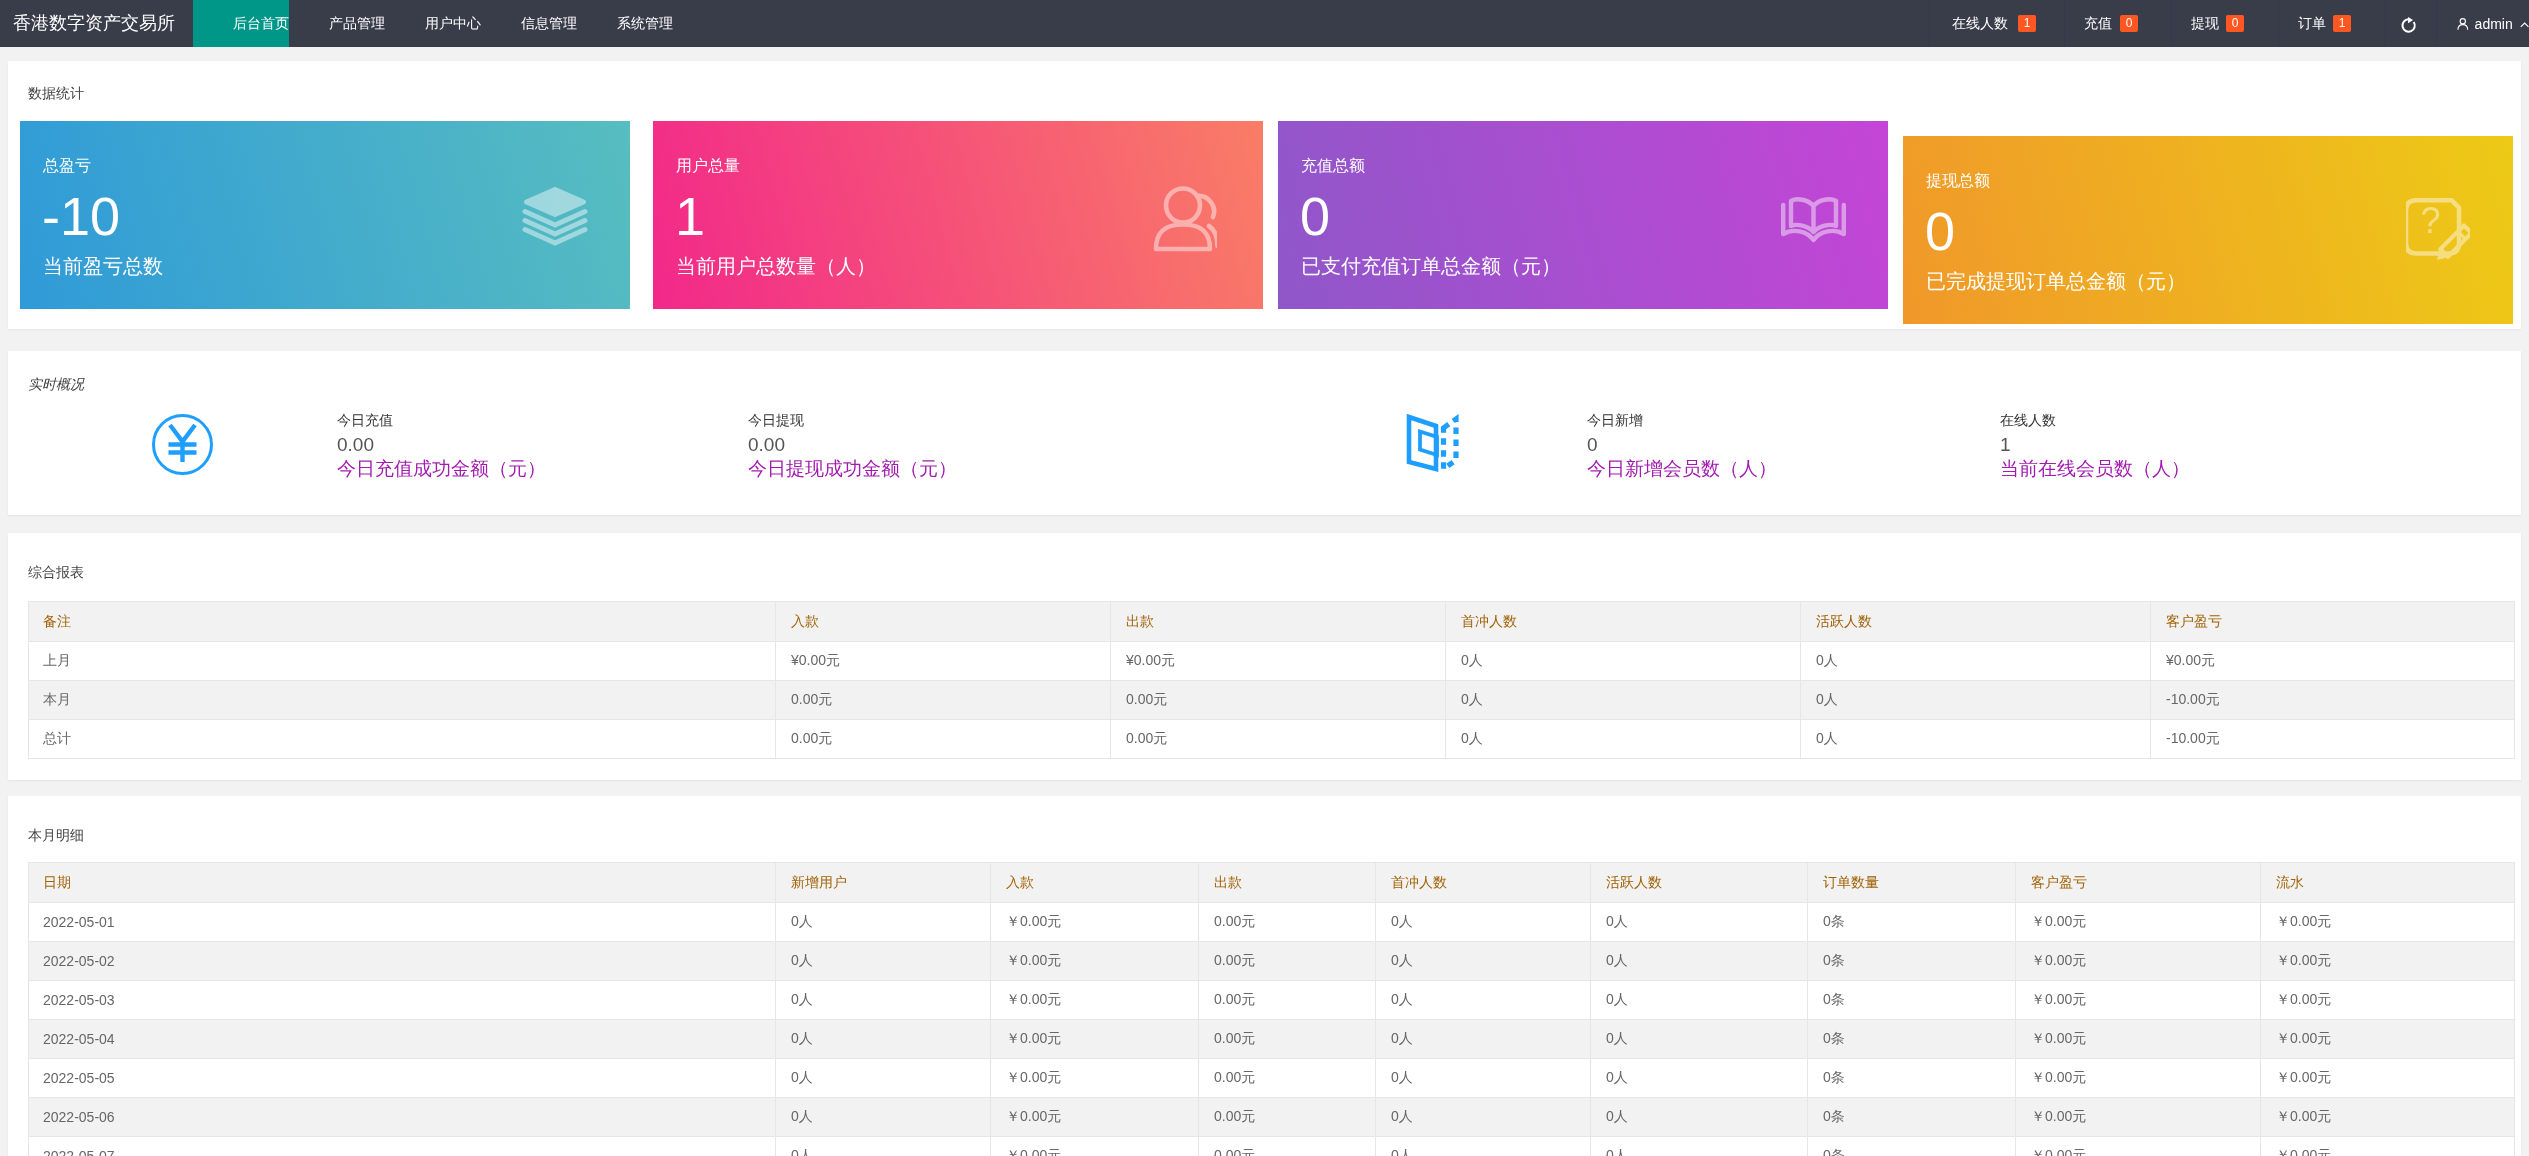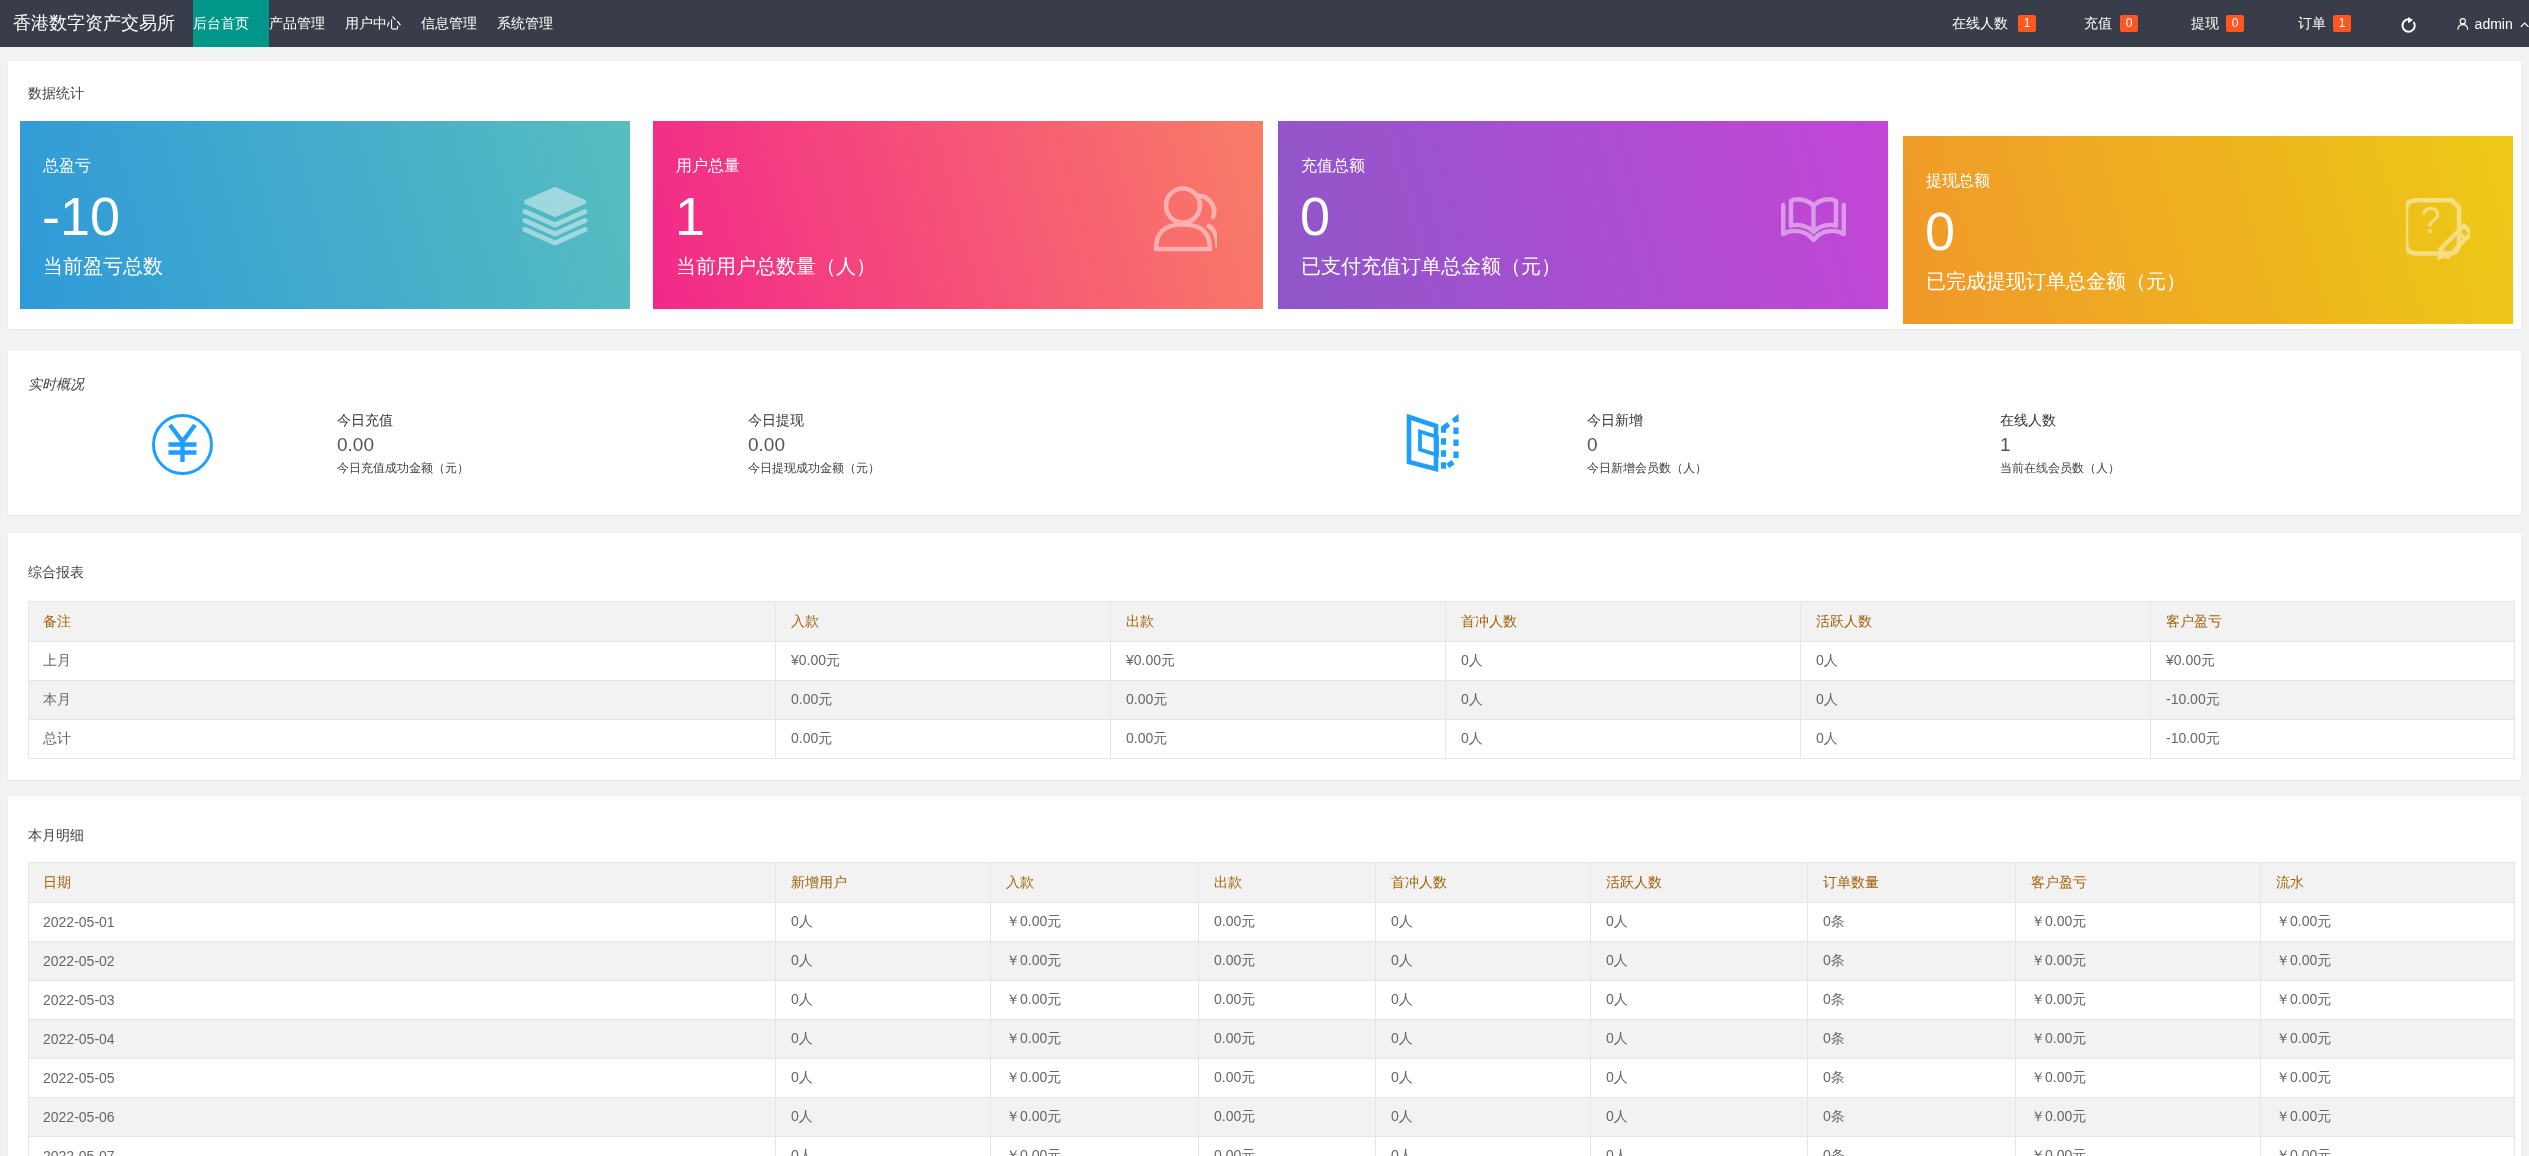--- a/index.html
+++ b/index.html
@@ -2,41 +2,41 @@
 <html><head>
 <meta charset="utf-8">
 <style>
 * { margin:0; padding:0; box-sizing:border-box; }
 html,body { width:2529px; height:1156px; overflow:hidden; }
 body { background:#f2f2f2; font-family:"Liberation Sans",sans-serif; position:relative; }
 
 .hdr { position:absolute; top:0; left:0; width:2529px; height:47px; background:#393d49; }
 .logo { position:absolute; left:13px; top:0; line-height:47px; font-size:18px; color:#fff; }
 .tabs { position:absolute; left:193px; top:0; height:47px; }
-.tab { float:left; width:76px; height:47px; line-height:47px; text-align:left; font-size:14px; color:#fff; }
+.tab { float:left; width:96px; height:47px; line-height:47px; text-align:right; font-size:14px; color:#fff; }
 .tab.active { background:#009688; }
 .hitem { position:absolute; top:0; height:47px; border-left:1px solid #33384a; color:#fff; font-size:14px; display:flex; align-items:center; }
 .badge { display:inline-block; margin-left:10px; background:#ff5722; color:#fff; font-size:12px; line-height:16px; height:17px; min-width:18px; text-align:center; padding:0 5px; border-radius:2px; }
 
 .panel { position:absolute; left:8px; width:2513px; background:#fff; box-shadow:0 1px 2px rgba(0,0,0,.06); }
 .ptitle { position:absolute; left:20px; font-size:14px; color:#424242; line-height:14px; }
 
 .card { position:absolute; top:60px; width:610px; height:188px; color:#fff; }
 .card .t { position:absolute; left:23px; top:36px; font-size:16px; line-height:17px; }
 .card .n { position:absolute; left:22px; top:68px; font-size:54px; line-height:54px; }
 .card .s { position:absolute; left:23px; top:137px; font-size:20px; line-height:17px; }
 .card svg { position:absolute; opacity:0.45; }
 .g1 { background:linear-gradient(75deg,#2f9ad8,#57bdc0); }
 .g2 { background:linear-gradient(75deg,#f2288a,#f97d66); }
 .g3 { background:linear-gradient(75deg,#8f57c9,#c445d6); }
 .g4 { background:linear-gradient(75deg,#f0982a,#edca16); }
 
 .mlabel { position:absolute; font-size:14px; color:#333; line-height:15px; }
 .mval { position:absolute; font-size:19px; color:#555; line-height:19px; }
-.mcap { position:absolute; font-size:12px; color:#404040; line-height:13px; }
+.mcap { position:absolute; font-size:19px; color:#a21caf; line-height:13px; }
 .ycircle { position:absolute; left:144px; top:63px; width:61px; height:61px; border:3.5px solid #1E9FFF; border-radius:50%; }
 
 table { border-collapse:collapse; table-layout:fixed; position:absolute; left:20px; background:#fff; }
 th,td { border:1px solid #e6e6e6; font-size:14px; color:#666; font-weight:normal; text-align:left; padding:0 0 0 15px; height:39px; }
 th { background:#f2f2f2; color:#a16207; height:40px; }
 td.c1, th.c1 { padding-left:14px; }
 tr.even td { background:#f2f2f2; }
 </style>
 </head>
 <body>

